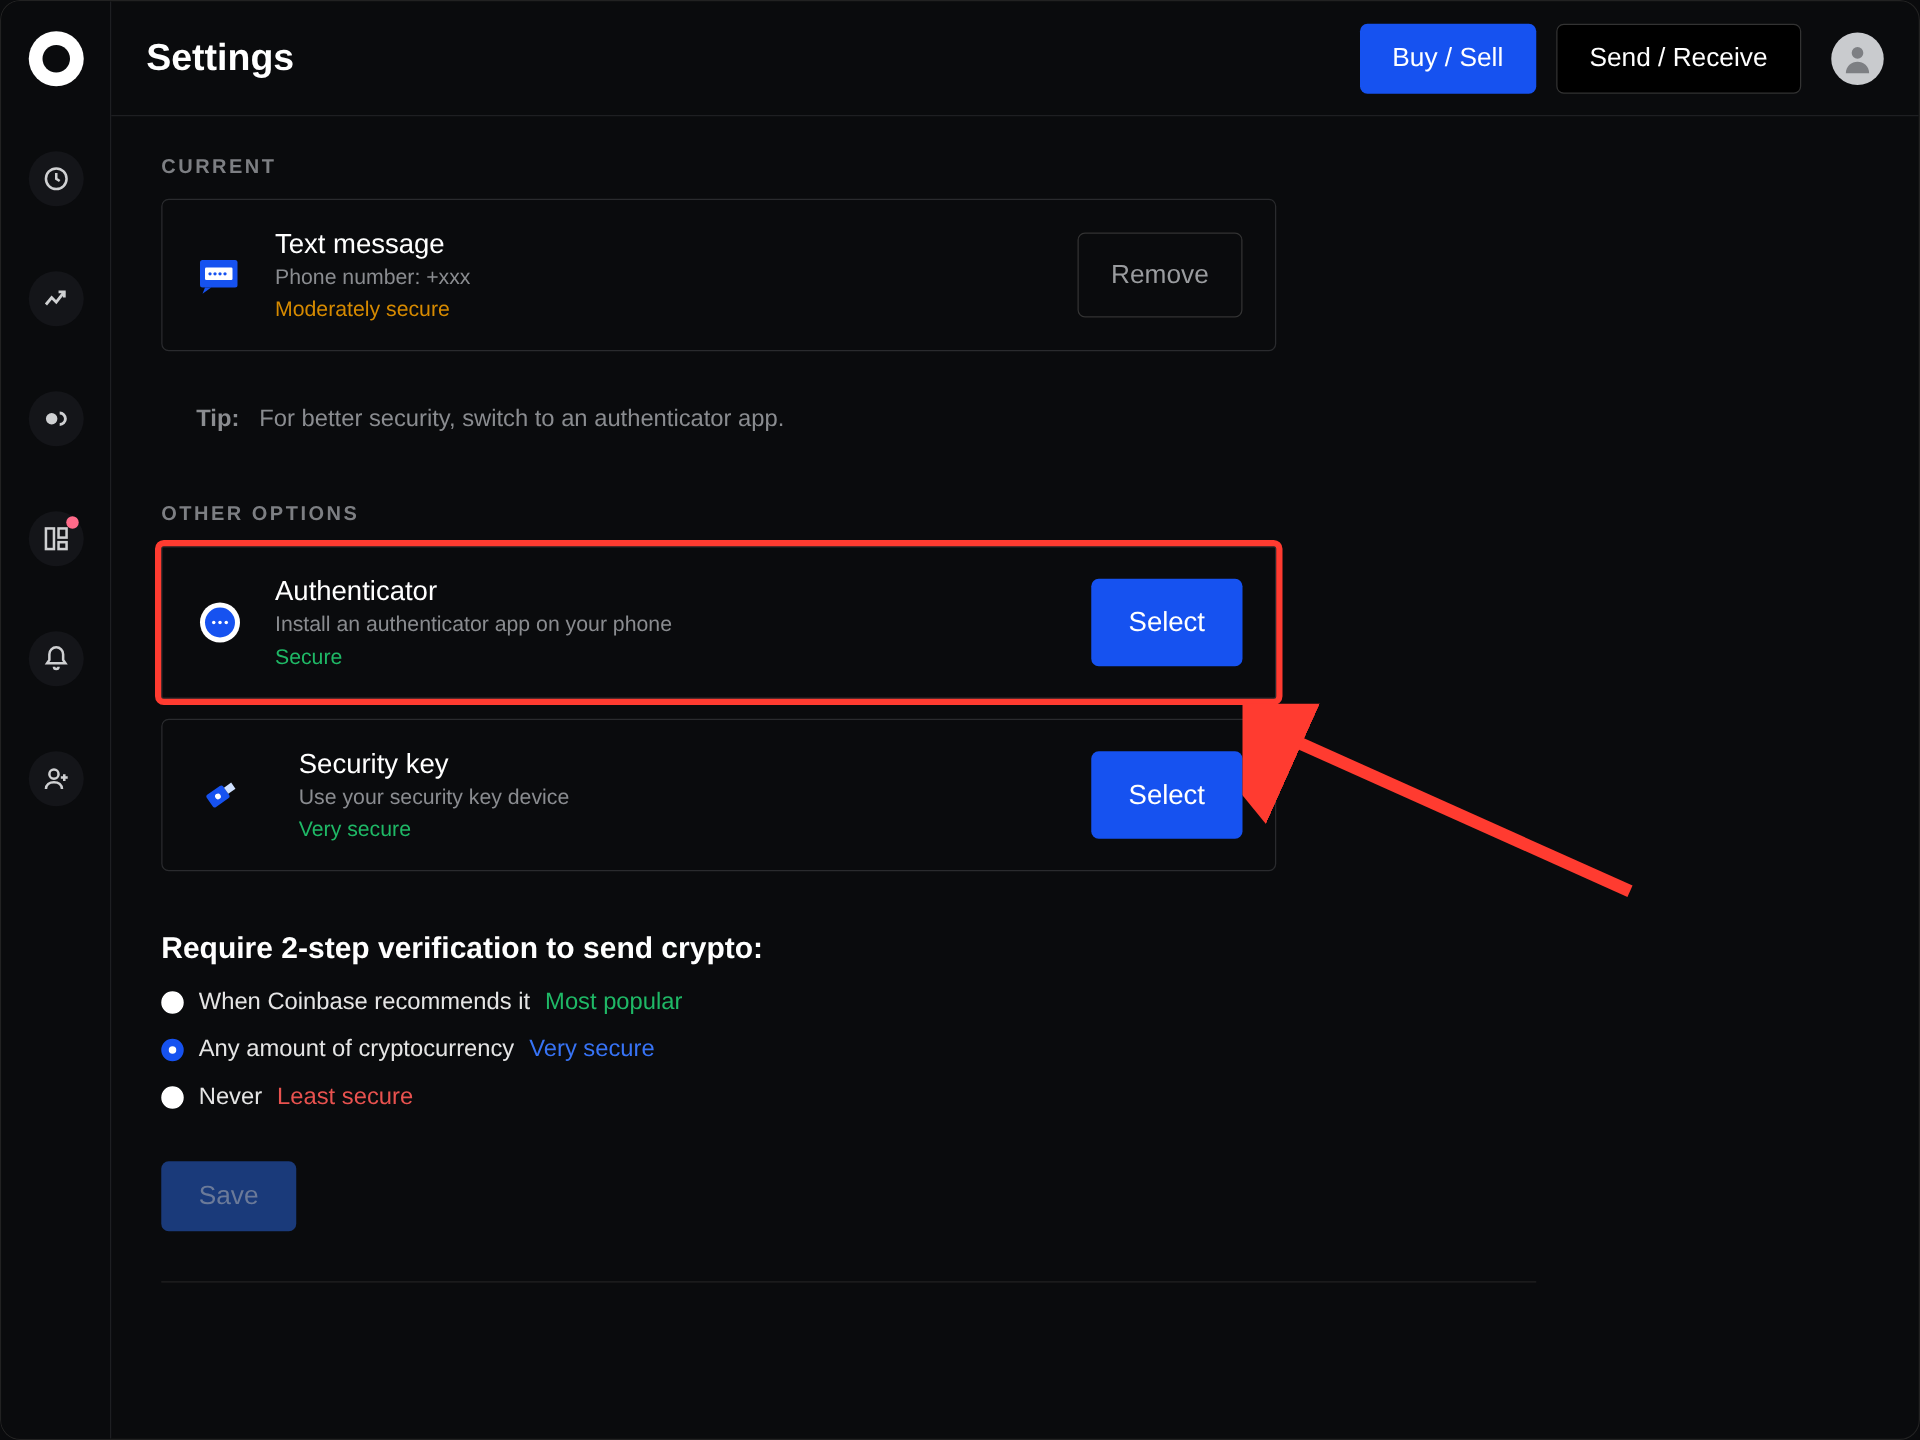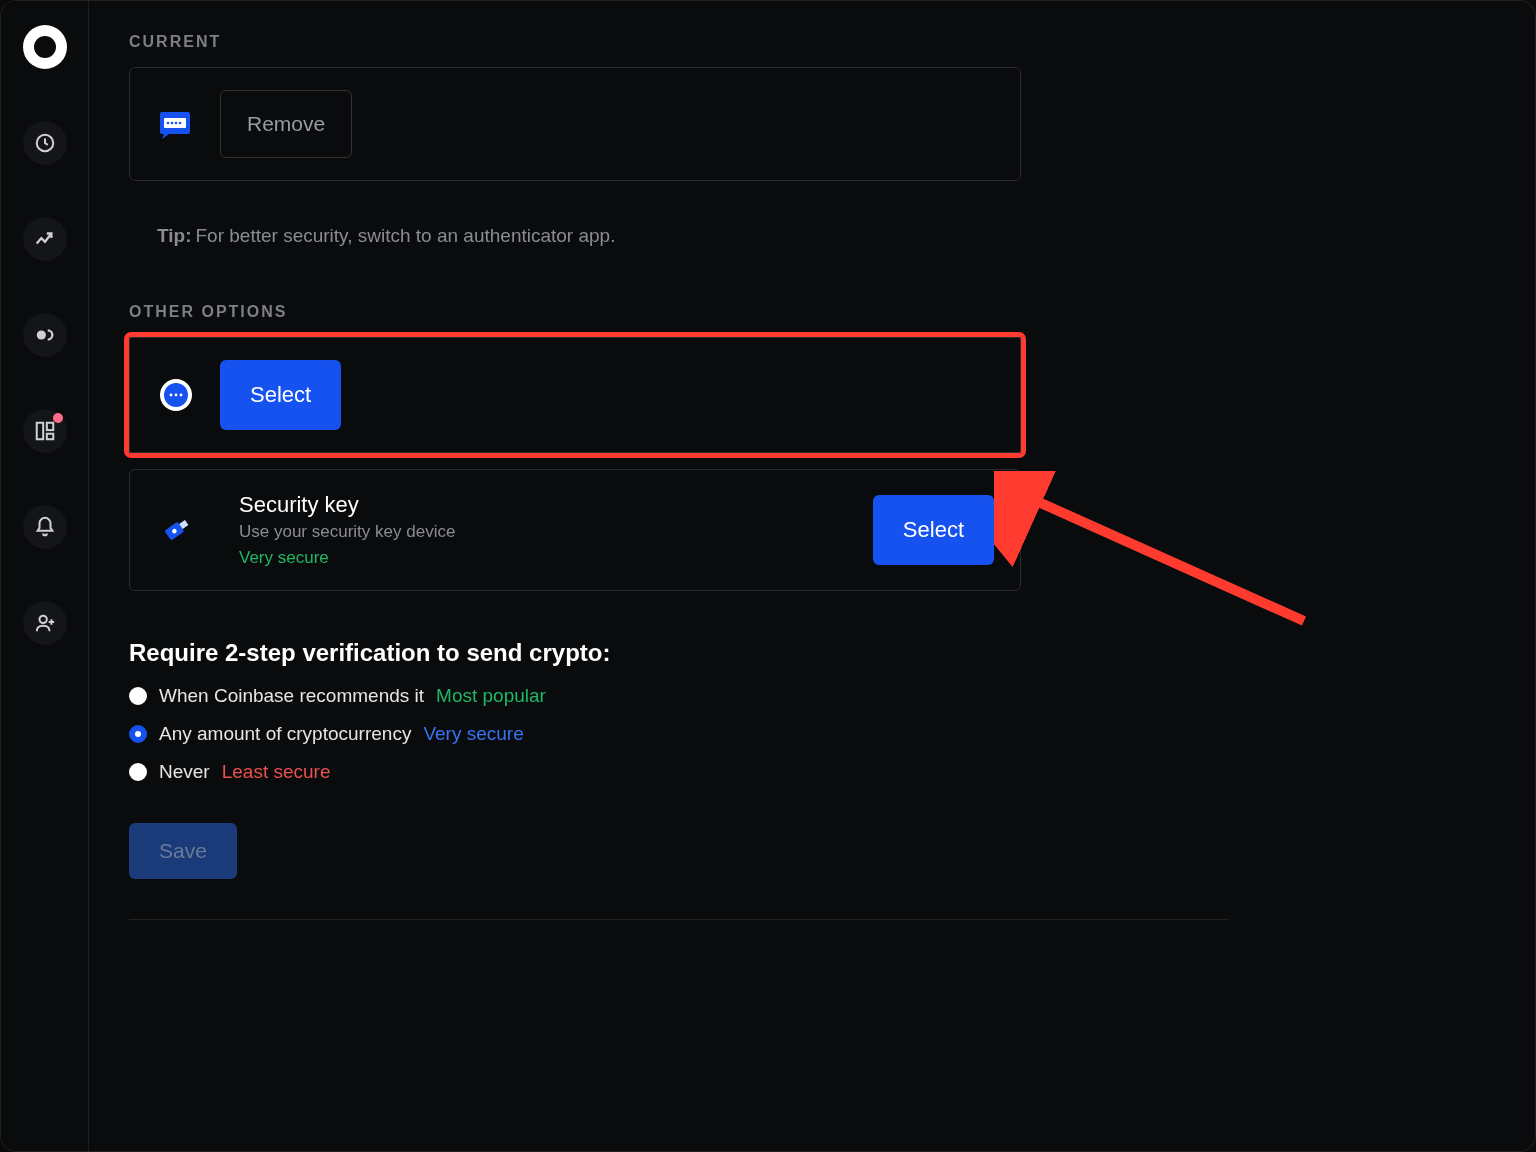--- a/index.html
+++ b/index.html
@@ -114,21 +114,21 @@
   .btn-ghost{
     background:transparent;border:1px solid #333;color:#9a9c9f;
     height:68px;padding:0 26px;border-radius:6px;font-size:21px;
   }
   .btn-select{
     background:#1652f0;color:#fff;border:none;
     height:70px;padding:0 30px;border-radius:6px;font-size:22px;font-weight:500;
   }
 
   .tip-row{
-    display:flex;gap:4px;margin:44px 0 56px 28px;font-size:19px;color:#8a8c90;
+    display:flex;gap:16px;margin:44px 0 56px 28px;font-size:19px;color:#8a8c90;
   }
   .tip-label{ font-weight:600; }
 
   .option-stack{ display:flex;flex-direction:column; }
   .option-stack .card + .card{ margin-top:16px;gap:19px; }
   .highlight{
     outline:5px solid #ff3b30;outline-offset:0;border-radius:2px;
     position:relative;
   }
 
@@ -202,56 +202,77 @@
     <div class="nav-icon">
       <svg viewBox="0 0 24 24" fill="none" stroke="currentColor" stroke-width="2.2">
           <circle cx="10" cy="8" r="4"></circle>
           <path d="M3 21c0-4 3-6 7-6s7 2 7 6"></path>
           <path d="M19 8v6M16 11h6"></path>
         </svg>
     </div>
   </div>
 
   <div class="main">
+    <div class="topbar">
+      <div class="page-title">Settings</div>
+      <button class="btn btn-primary">Buy / Sell</button>
+      <button class="btn btn-outline">Send / Receive</button>
+      <div class="avatar">
+        <svg viewBox="0 0 24 24" fill="currentColor">
+            <circle cx="12" cy="8" r="4"></circle>
+            <path d="M4 22c0-5 4-8 8-8s8 3 8 8"></path>
+          </svg>
+      </div>
+    </div>
 
     <div class="content" style="position:relative;">
       <div class="section-label">CURRENT</div>
 
       <div class="card">
         <div class="card-icon">
           <svg viewBox="0 0 40 40">
               <rect x="4" y="8" width="30" height="22" rx="2" fill="#1652f0"></rect>
               <rect x="8" y="14" width="22" height="10" rx="1" fill="#fff"></rect>
               <circle cx="12" cy="19" r="1.3" fill="#1652f0"></circle>
               <circle cx="16" cy="19" r="1.3" fill="#1652f0"></circle>
               <circle cx="20" cy="19" r="1.3" fill="#1652f0"></circle>
               <circle cx="24" cy="19" r="1.3" fill="#1652f0"></circle>
               <path d="M8 30l-2 5 7-5" fill="#1652f0"></path>
             </svg>
         </div>
+        <div class="card-body">
+          <div class="card-title">Text message</div>
+          <div class="card-sub">Phone number: +xxx</div>
+          <div class="card-tag tag-orange">Moderately secure</div>
+        </div>
         <button class="btn-ghost">Remove</button>
       </div>
 
       <div class="tip-row">
         <span class="tip-label">Tip:</span>
         <span>For better security, switch to an authenticator app.</span>
       </div>
 
       <div class="section-label">OTHER OPTIONS</div>
 
       <div class="option-stack">
         <div class="card highlight">
           <div class="card-icon">
             <svg viewBox="0 0 40 40">
                 <circle cx="20" cy="20" r="16" fill="#fff"></circle>
                 <circle cx="20" cy="20" r="12" fill="#1652f0"></circle>
                 <circle cx="15" cy="20" r="1.4" fill="#fff"></circle>
                 <circle cx="20" cy="20" r="1.4" fill="#fff"></circle>
                 <circle cx="25" cy="20" r="1.4" fill="#fff"></circle>
               </svg>
+          </div>
+          <div class="card-body">
+            <div class="card-title">Authenticator</div>
+            <div class="card-sub">Install an authenticator app on your phone</div>
+            <div class="card-tag tag-green">Secure</div>
           </div>
           <button class="btn-select">Select</button>
         </div>
 
         <div class="card">
           <div class="card-icon">
             <svg viewBox="0 0 40 40">
                 <g transform="rotate(-35 20 20)">
                   <rect x="10" y="14" width="16" height="12" rx="2" fill="#1652f0"></rect>
                   <rect x="26" y="17" width="7" height="6" fill="#cfe0ff"></rect>

